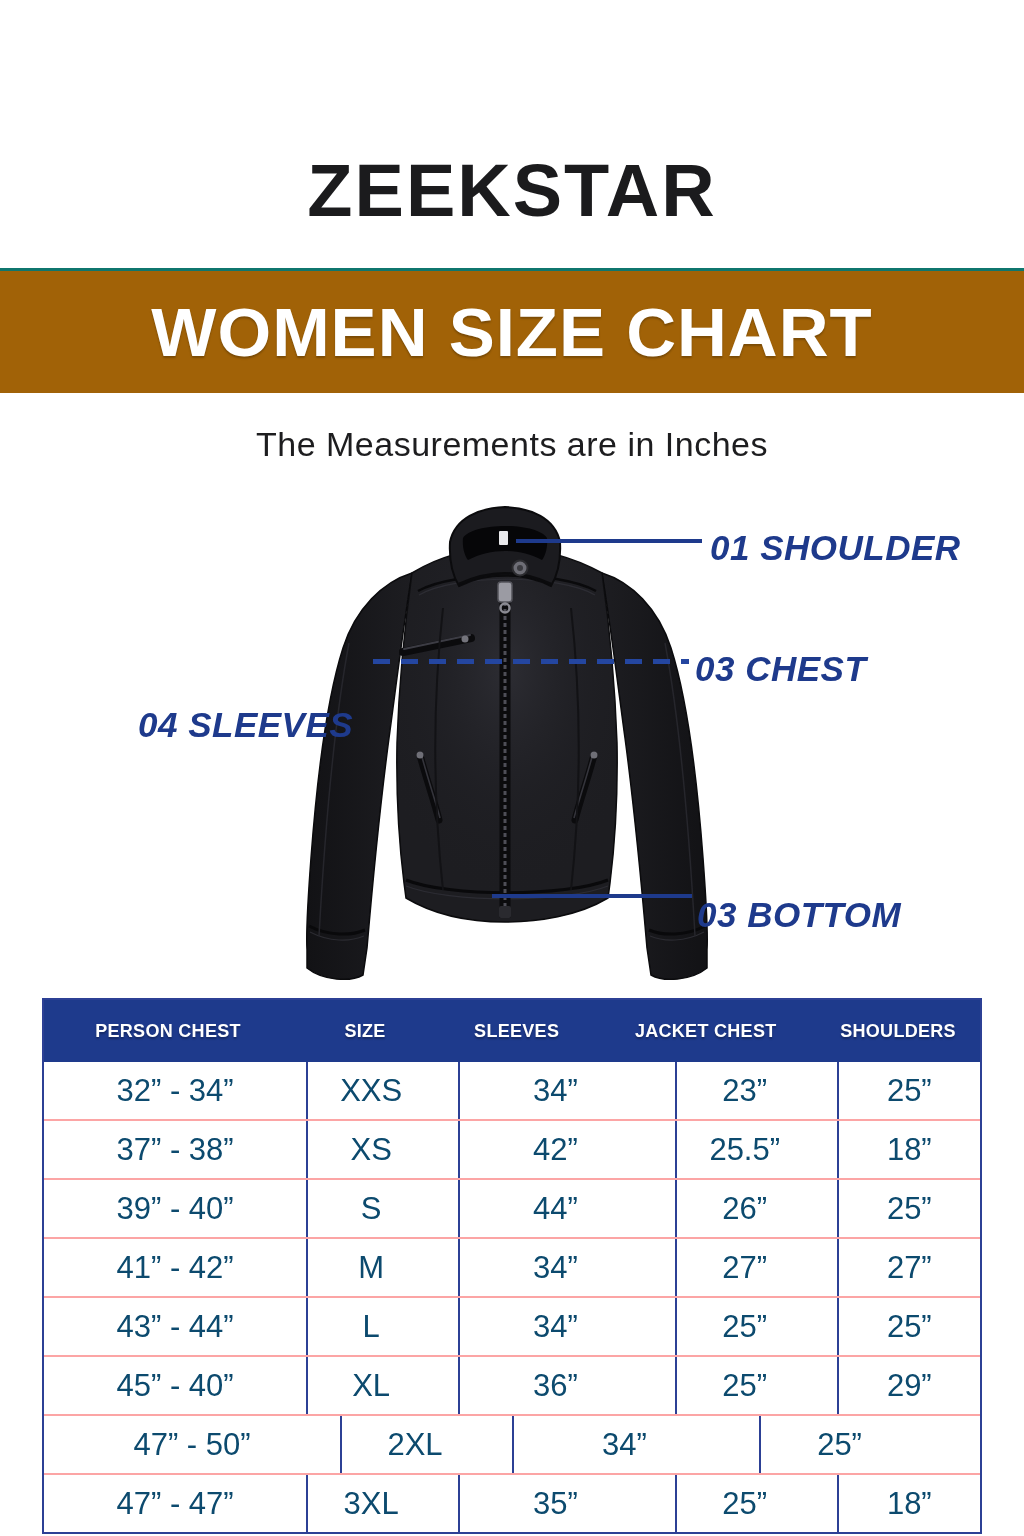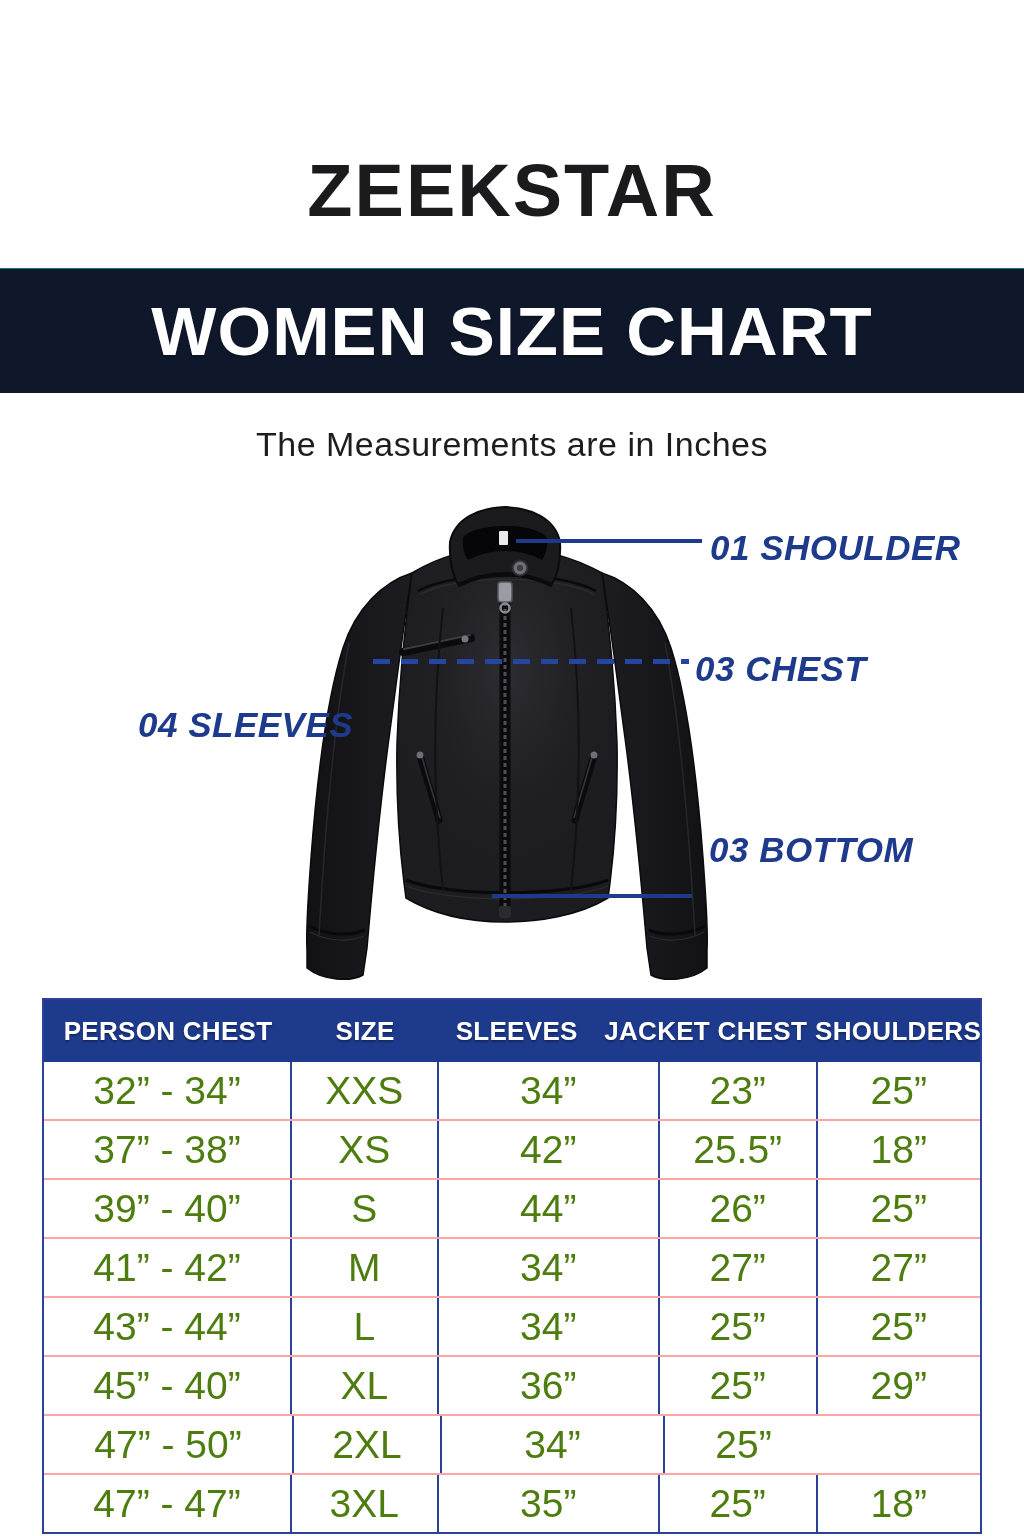--- a/index.html
+++ b/index.html
@@ -8,69 +8,69 @@
     font-family:"Liberation Sans",sans-serif;
   }
   
   .brand-title{
     position:absolute;top:148px;left:0;width:100%;text-align:center;
     font-size:74px;font-weight:bold;letter-spacing:2px;color:#1b1b1d;
   }
   
   .banner{
     position:absolute;top:268px;left:0;width:100%;height:125px;
-    background:#0f172a;border-top:1px solid #0f766e;
+    background:#a16207;border-top:3px solid #0f766e;
     display:flex;align-items:center;justify-content:center;box-sizing:border-box;
   }
   .banner-text{
     color:#ffffff;font-size:69px;font-weight:bold;letter-spacing:1px;white-space:nowrap;
     text-shadow:0 2px 2px rgba(0,0,0,0.25);
   }
   
   .subtitle{
     position:absolute;top:425px;left:0;width:100%;text-align:center;
     font-size:34px;color:#1d1d1f;letter-spacing:0.5px;
   }
   
   .jacket-svg{position:absolute;left:293px;top:498px;width:428px;height:492px;}
   .diagram-label{
     position:absolute;font-weight:bold;font-size:35px;color:#1e3a8c;
     letter-spacing:0.5px;white-space:nowrap;font-style:italic;
   }
   .lbl-shoulder{left:710px;top:528px;}
   .lbl-chest{left:695px;top:649px;}
   .lbl-sleeves{left:138px;top:705px;}
-  .lbl-bottom{left:697px;top:830px;margin-left:12px;}
+  .lbl-bottom{left:697px;top:895px;}
   .pointer-line{position:absolute;height:4px;background:#1e3a8c;}
   .line-shoulder{left:516px;top:539px;width:186px;}
   .line-bottom{left:492px;top:894px;width:200px;}
   .line-chest{
     left:373px;top:659px;width:316px;height:5px;background:transparent;
     background-image:repeating-linear-gradient(90deg,#2446a0 0px,#2446a0 17px,transparent 17px,transparent 28px);
   }
   
   .size-table{
     position:absolute;left:42px;top:998px;width:940px;height:536px;
     border:2px solid #2c4095;box-sizing:border-box;
     display:flex;flex-direction:column;background:#fff;
   }
   .size-table-header{
     height:62px;min-height:62px;background:#1e3a8c;display:flex;align-items:stretch;
   }
   .th{
     display:flex;align-items:center;justify-content:center;
-    color:#fff;font-weight:bold;font-size:26px;letter-spacing:0.3px;
+    color:#fff;font-weight:bold;font-size:18px;letter-spacing:0.3px;
     text-shadow:0 2px 2px rgba(0,0,0,0.3);
   }
   .size-table-body{flex:1;display:flex;flex-direction:column;}
   .trow{flex:1;display:flex;border-top:2px solid #fca5a5;}
   .trow:first-child{border-top:none;}
   .td{
     display:flex;align-items:center;justify-content:center;
-    font-size:39px;color:#4d7c0f;border-left:2px solid #2c4095;
+    font-size:31px;color:#0c4a6e;border-left:2px solid #2c4095;margin-left:24px;
   }
   .td:first-child{border-left:none;}
   .c1{width:26.5%;} .c2{width:15.6%;} .c3{width:23.6%;} .c4{width:16.8%;} .c5{width:17.5%;}
 </style>
 </head>
 <body>
 
 <div class="page">
 
   <div class="brand-title">ZEEKSTAR</div>

